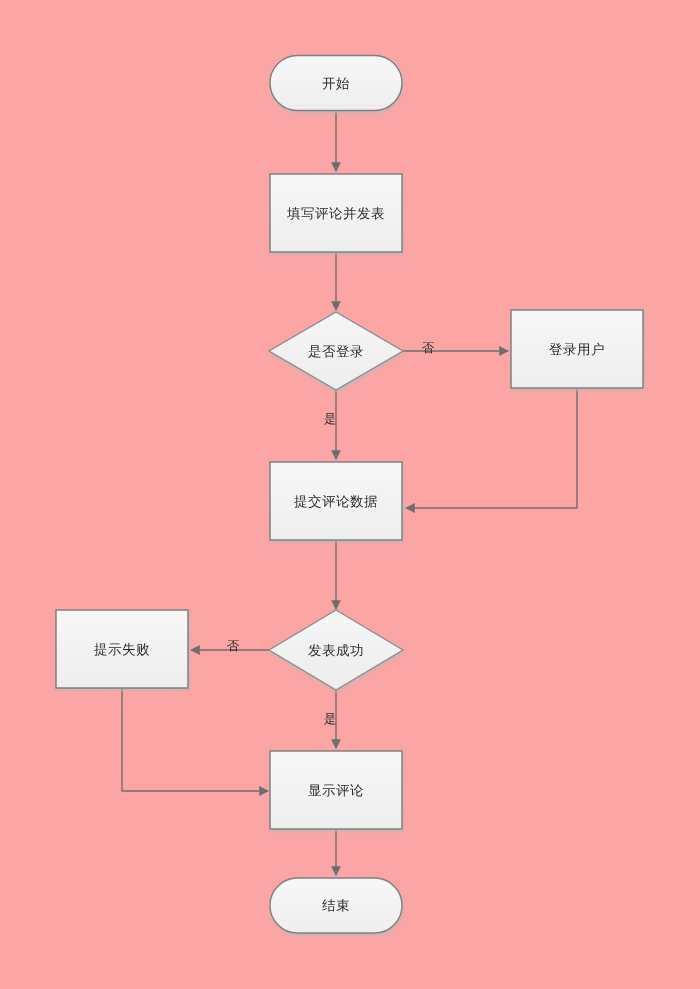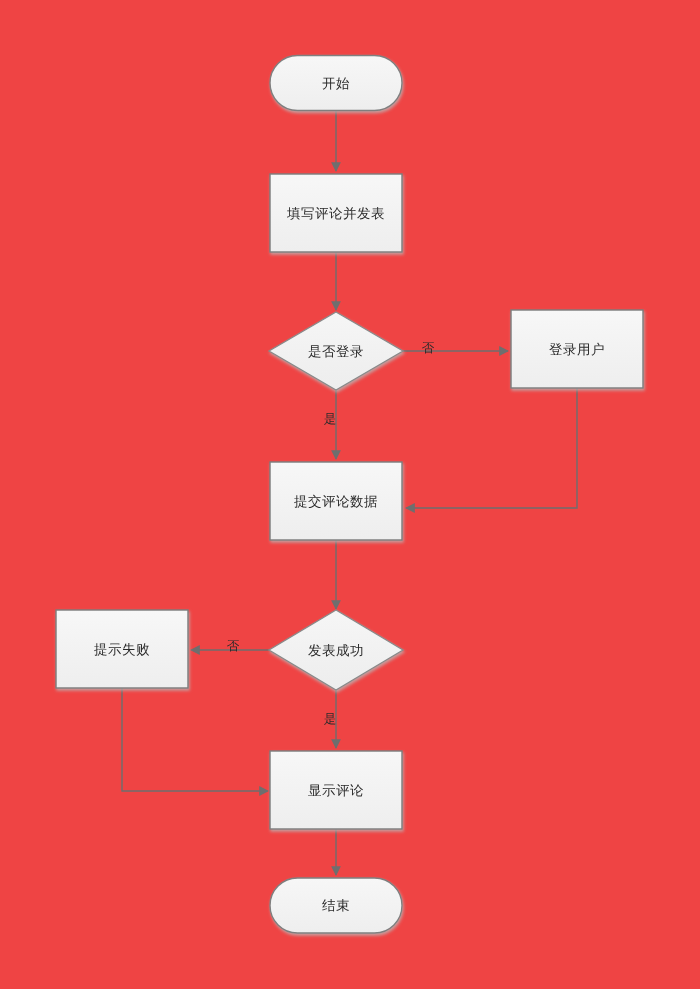--- a/index.html
+++ b/index.html
@@ -7,21 +7,21 @@
     padding: 0;
     background: #ffffff;
   }
   body {
     font-family: "DejaVu Sans", "Liberation Sans", sans-serif;
   }
   #canvas {
     position: relative;
     width: 700px;
     height: 989px;
-    background: #ef4444;
+    background: #fca5a5;
     overflow: hidden;
   }
   #flow-svg {
     position: absolute;
     left: 0;
     top: 0;
     width: 700px;
     height: 989px;
   }
   .node-label {

